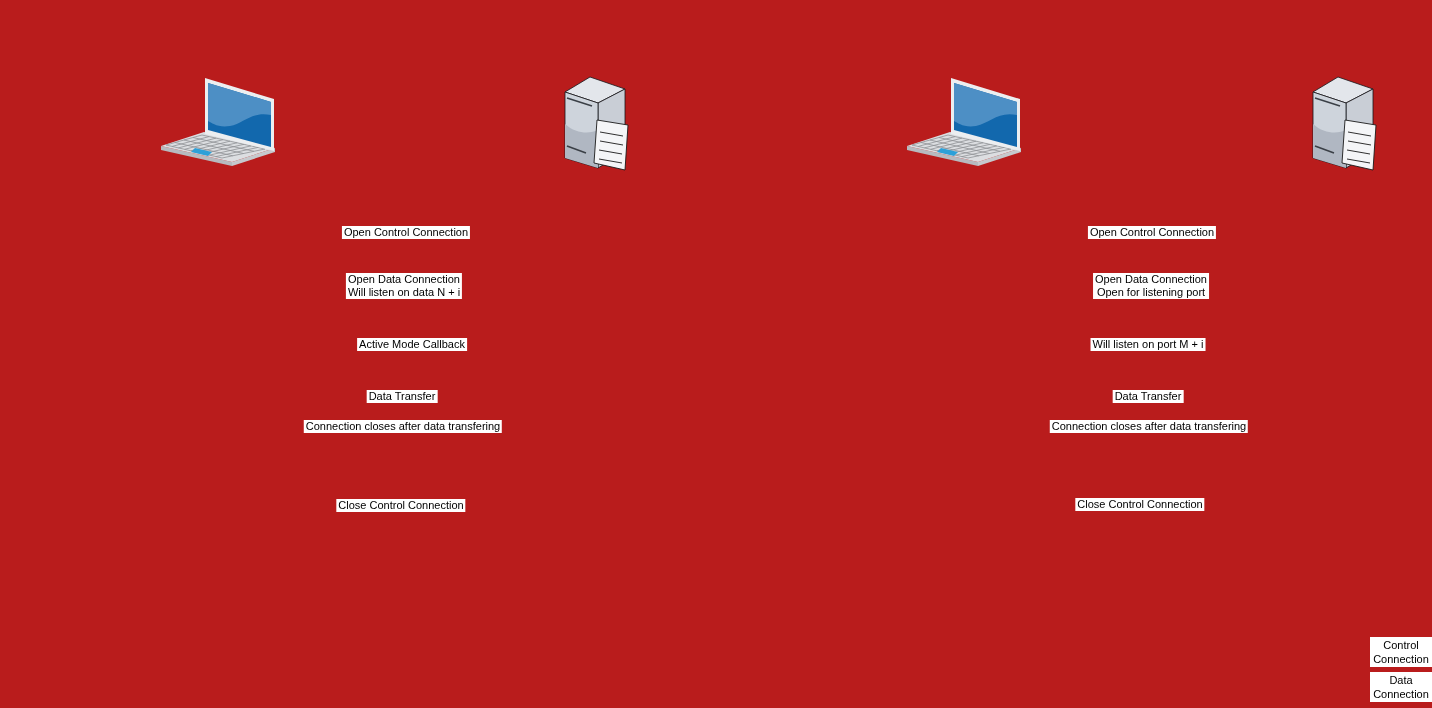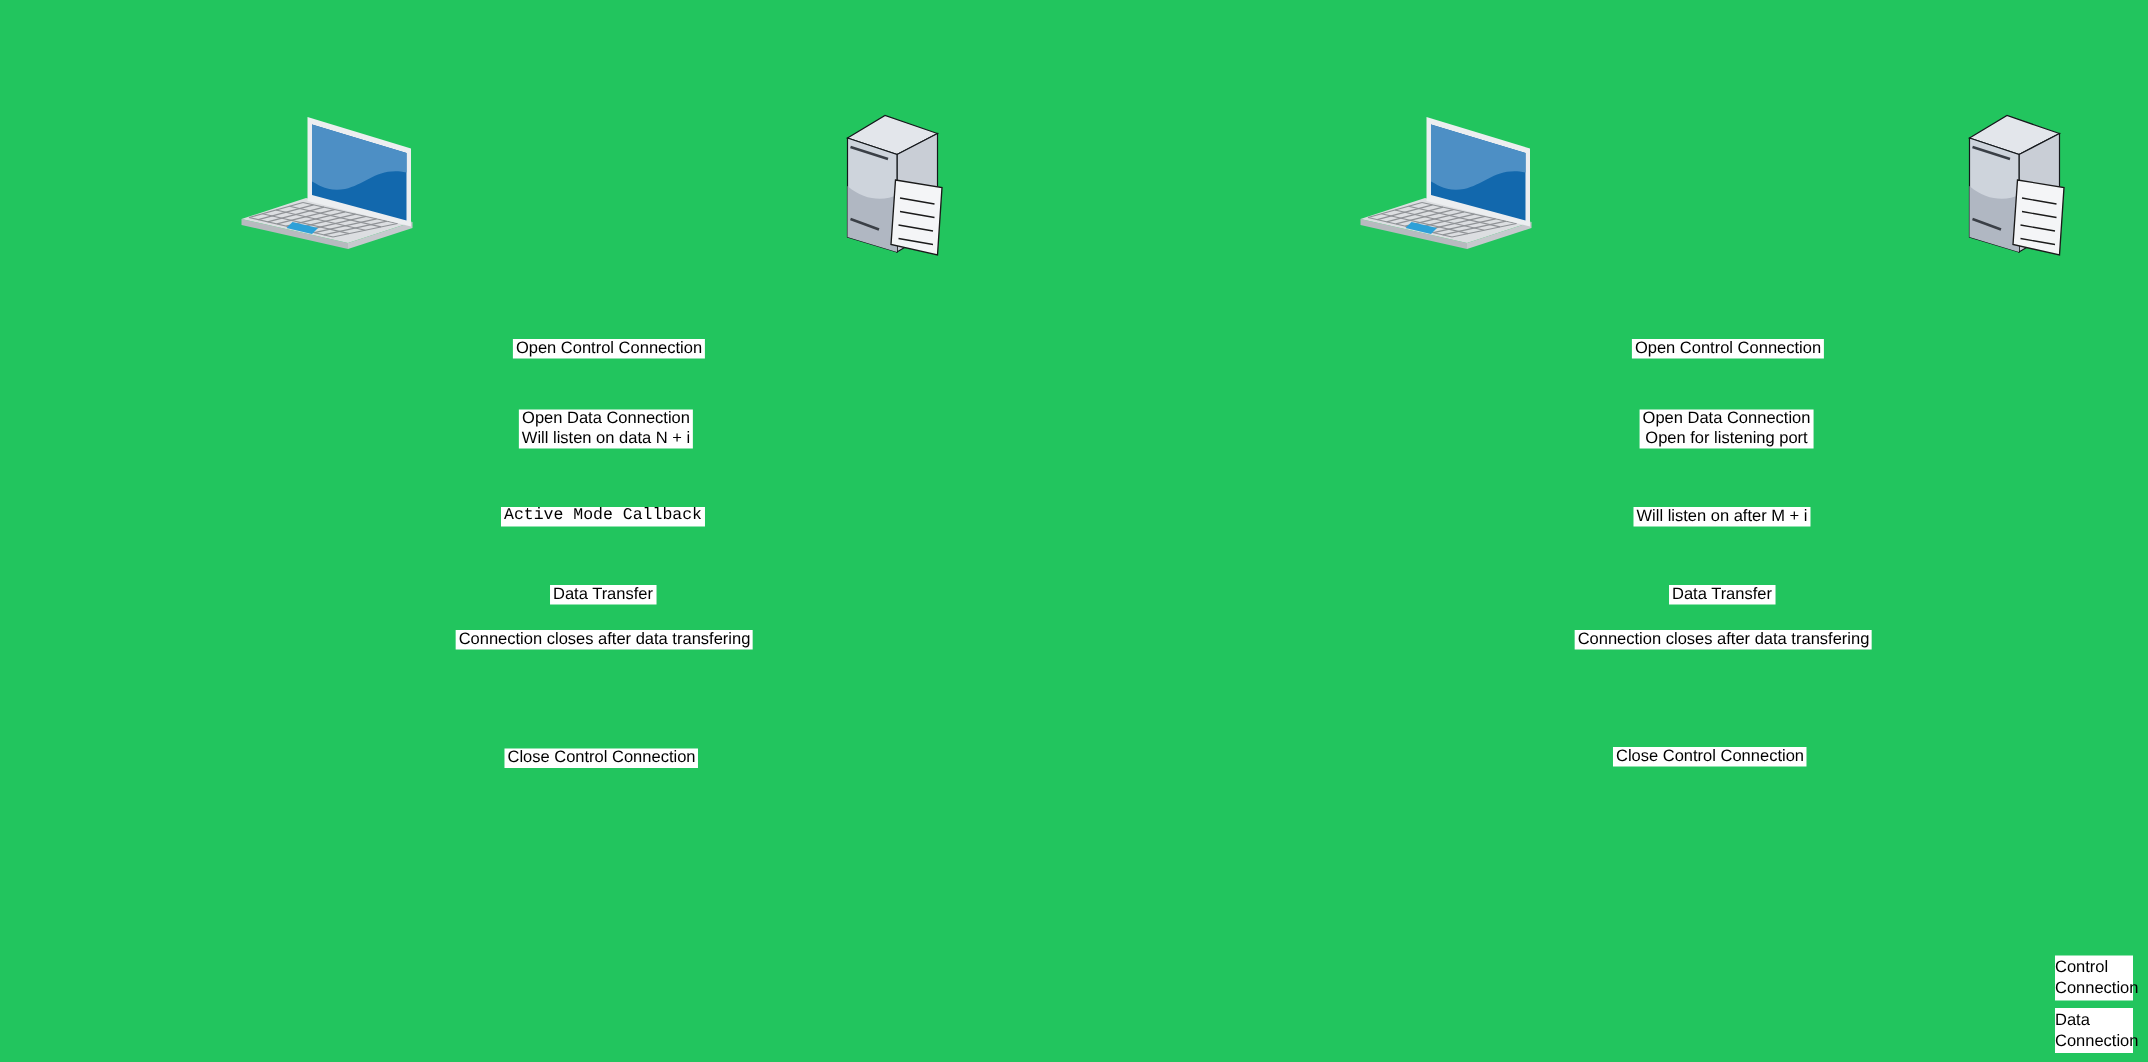--- a/index.html
+++ b/index.html
@@ -1,31 +1,31 @@
 <!DOCTYPE html>
 <html><head>
 <meta charset="utf-8">
 <style>
   html,body { margin:0; padding:0; background:#000; }
   .canvas {
-    position:relative; width:1432px; height:708px; background:#22c55e;
+    position:relative; width:1432px; height:708px; background:#b91c1c;
     overflow:hidden; font-family:"Liberation Sans", sans-serif;
   }
   .icon { position:absolute; }
   .msg {
     position:absolute; transform:translateX(-50%);
     background:#ffffff; color:#000000;
     font-size:11px; line-height:13px; text-align:center;
     white-space:nowrap; padding:0 2px;
   }
   .msg span { display:block; }
   .legend-box {
     position:absolute; background:#ffffff; color:#000000;
-    font-size:11px; line-height:14px; 
-    width:52px; padding:1px 0;
+    font-size:11px; line-height:14px; text-align:center;
+    width:62px; padding:1px 0;
   }
   .legend-box span { display:block; }
 </style>
 </head>
 <body>
 
 <div class="canvas">
 
   <svg class="icon" style="left:160px; top:75px;" width="118" height="92" viewBox="0 0 118 92">
 
@@ -123,42 +123,42 @@
     </g>
   </svg>
 
   <div class="msg" style="left:406px; top:226px;">
     <span>Open Control Connection</span>
   </div>
   <div class="msg" style="left:404px; top:273px;">
     <span>Open Data Connection</span>
     <span>Will listen on data N + i</span>
   </div>
-  <div class="msg" style="left:402px; top:338px;font-family:Liberation Mono, monospace;">
+  <div class="msg" style="left:412px; top:338px;">
     <span>Active Mode Callback</span>
   </div>
   <div class="msg" style="left:402px; top:390px;">
     <span>Data Transfer</span>
   </div>
   <div class="msg" style="left:403px; top:420px;">
     <span>Connection closes after data transfering</span>
   </div>
   <div class="msg" style="left:401px; top:499px;">
     <span>Close Control Connection</span>
   </div>
 
   <div class="msg" style="left:1152px; top:226px;">
     <span>Open Control Connection</span>
   </div>
   <div class="msg" style="left:1151px; top:273px;">
     <span>Open Data Connection</span>
     <span>Open for listening port</span>
   </div>
   <div class="msg" style="left:1148px; top:338px;">
-    <span>Will listen on after M + i</span>
+    <span>Will listen on port M + i</span>
   </div>
   <div class="msg" style="left:1148px; top:390px;">
     <span>Data Transfer</span>
   </div>
   <div class="msg" style="left:1149px; top:420px;">
     <span>Connection closes after data transfering</span>
   </div>
   <div class="msg" style="left:1140px; top:498px;">
     <span>Close Control Connection</span>
   </div>

